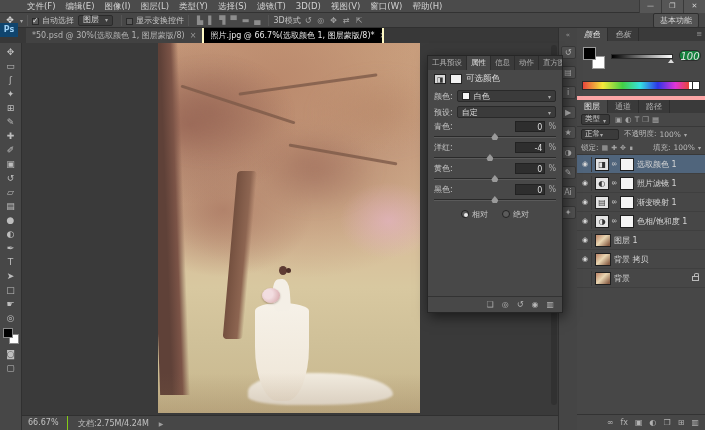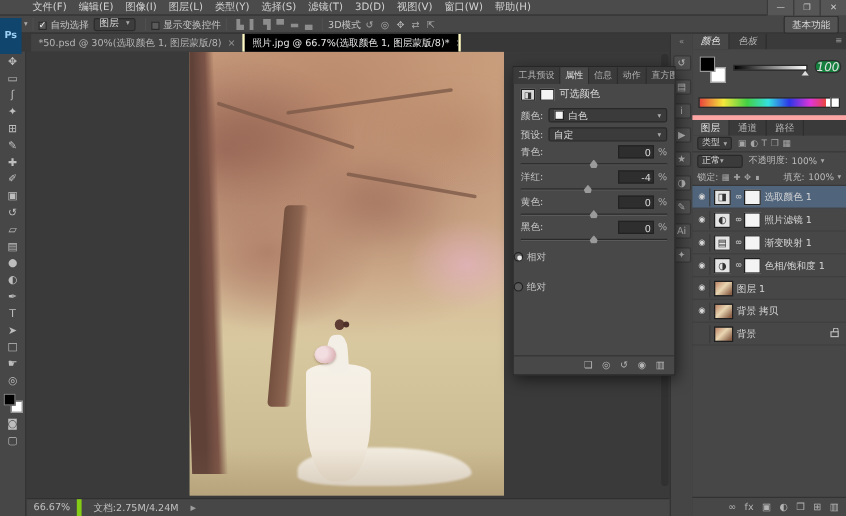--- a/index.html
+++ b/index.html
@@ -3,21 +3,21 @@
 <meta charset="utf-8">
 <style>
   * { margin:0; padding:0; box-sizing:border-box; }
   html,body { width:705px; height:430px; overflow:hidden; }
   body { font-family:"DejaVu Sans","Liberation Sans",sans-serif; font-size:9px; color:#c8c8c8;
          background:#3c3c3c; position:relative; }
 
   
   .menubar { position:absolute; left:0; top:0; width:705px; height:13px; background:#4b4b4b;
              border-bottom:1px solid #323232; display:flex; align-items:center; z-index:30; }
-  .ps-logo { width:18px; height:30px; background:#10456e; color:#9fd1f5; font-size:8px; font-weight:bold;
+  .ps-logo { width:18px; height:14px; background:#10456e; color:#9fd1f5; font-size:8px; font-weight:bold;
              display:flex; align-items:center; justify-content:center; margin-right:4px;margin-top:47px; }
   .menu-item { padding:0 5px; font-size:8.5px; color:#d2d2d2; line-height:13px; white-space:nowrap; }
   .win-controls { margin-left:auto; display:flex; }
   .win-btn { width:22px; height:13px; font-size:7px; color:#cfcfcf; display:flex; align-items:center;
              justify-content:center; background:#565656; border-left:1px solid #3a3a3a; }
 
   
   .optionsbar { position:absolute; left:0; top:13px; width:705px; height:15px; background:#474747;
                 border-bottom:1px solid #303030; display:flex; align-items:center; font-size:8px;
                 color:#c4c4c4; z-index:29; }
@@ -111,21 +111,21 @@
                   display:flex; align-items:center; padding:0 4px; gap:4px; color:#ddd; }
   .mini-swatch { width:8px; height:8px; background:#f5f5f5; border:1px solid #222; }
   .slider-group { padding:1px 6px 3px; }
   .slider-top { display:flex; align-items:center; font-size:8px; color:#c6c6c6; }
   .slider-val { margin-left:auto; width:30px; height:11px; background:#2e2e2e; border:1px solid #222;
                 color:#ddd; text-align:right; padding-right:2px; line-height:11px; }
   .slider-pct { margin-left:3px; color:#a9a9a9; }
   .slider-track { position:relative; margin-top:4px; height:2px; background:#2a2a2a; border-bottom:1px solid #5a5a5a; }
   .slider-thumb { position:absolute; top:-3px; width:7px; height:7px; background:#9a9a9a;
                   clip-path:polygon(50% 0,100% 60%,80% 100%,20% 100%,0 60%); }
-  .radio-row { display:flex; justify-content:center; gap:14px; padding:5px 0; font-size:8px; color:#c6c6c6;flex-direction:column; }
+  .radio-row { display:flex; justify-content:center; gap:14px; padding:5px 0; font-size:8px; color:#c6c6c6; }
   .radio { width:8px; height:8px; border:1px solid #222; border-radius:50%; background:#5b5b5b; display:inline-block;
            margin-right:3px; position:relative; top:1px; }
   .radio.on::after { content:""; position:absolute; left:2px; top:2px; width:4px; height:4px; background:#e8e8e8; border-radius:50%; }
   .props-footer { margin-top:auto; height:16px; border-top:1px solid #333; display:flex; align-items:center;
                   justify-content:flex-end; gap:8px; padding:0 8px; color:#b5b5b5; font-size:8px; }
 
   
   .dock { position:absolute; left:558px; top:28px; width:19px; height:402px; background:#454545;
           border-left:1px solid #303030; display:flex; flex-direction:column; align-items:center; padding-top:3px; gap:7px; }
   .dock-collapse { color:#9a9a9a; font-size:7px; }
@@ -181,21 +181,21 @@
                 border:1px solid #bbb; display:none; }
   .layer-lock::before { content:""; position:absolute; left:1px; top:-4px; width:3px; height:3px;
                 border:1px solid #bbb; border-bottom:none; border-radius:2px 2px 0 0; }
   .layer-row.locked .layer-lock { display:block; }
   .lp-footer { margin-top:auto; height:16px; border-top:1px solid #333; display:flex; align-items:center;
                justify-content:flex-end; gap:7px; padding:0 6px; color:#b2b2b2; font-size:8px; }
 
   
   .statusbar { position:absolute; left:22px; top:415px; width:536px; height:15px; background:#474747;
                border-top:1px solid #303030; display:flex; align-items:center; font-size:8px; color:#c2c2c2; }
-  .status-zoom { width:46px; padding-left:6px; border-right:4px solid #84cc16; height:100%; line-height:14px; }
+  .status-zoom { width:46px; padding-left:6px; border-right:1px solid #84cc16; height:100%; line-height:14px; }
   .status-doc { padding-left:10px; }
   .status-arrow { margin-left:10px; color:#9d9d9d; font-size:6px; }
 </style>
 </head>
 <body>
 
 <div class="menubar">
   <div class="ps-logo">Ps</div>
   <div style="display:flex;">
 

